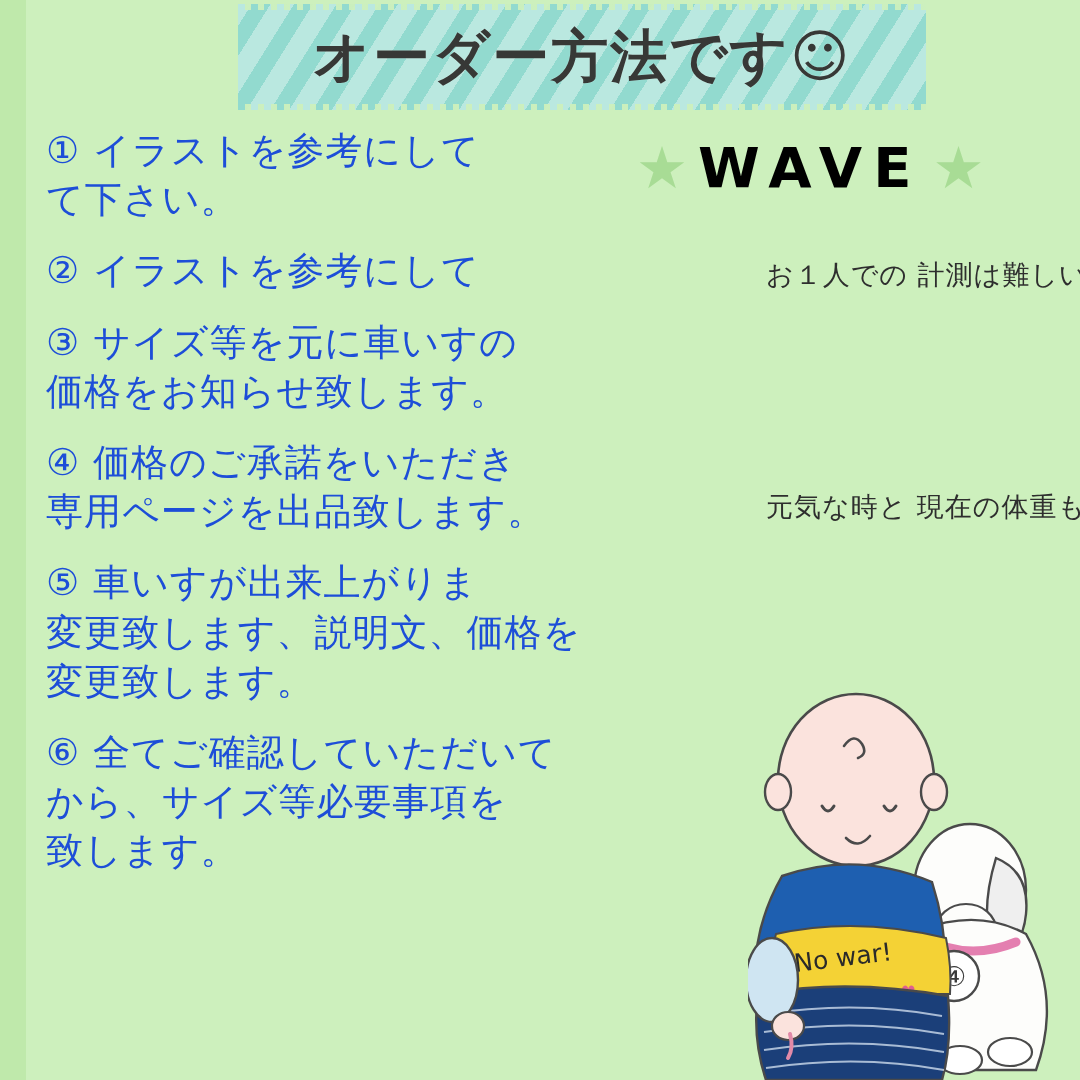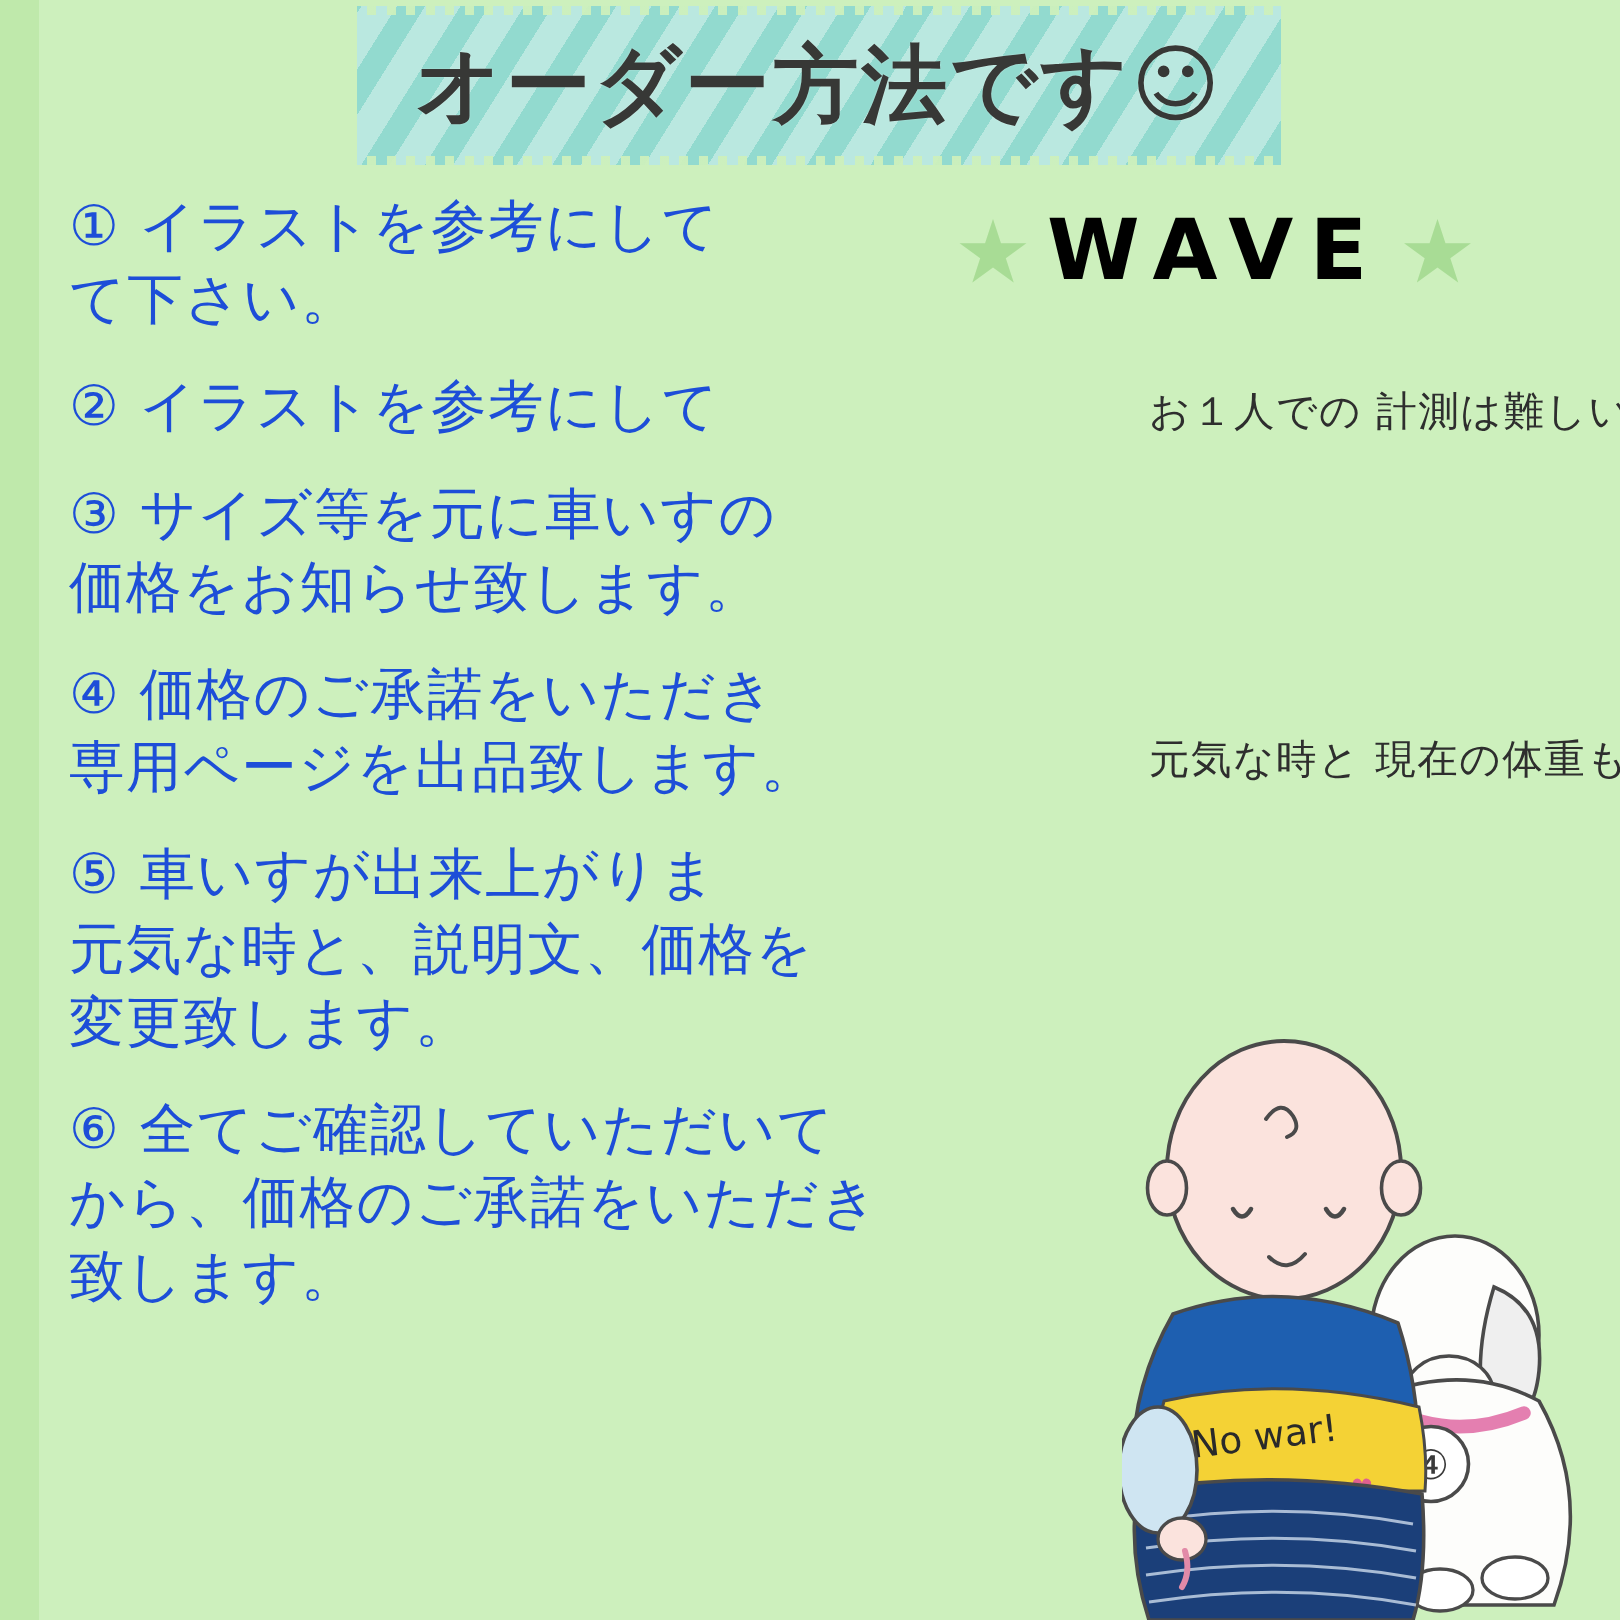--- a/index.html
+++ b/index.html
@@ -29,21 +29,21 @@
     width: 26px;
     height: 1080px;
     background: #bfe9ab;
   }
 
   
   .tape {
     position: absolute;
     left: 238px;
     top: 4px;
-    width: 616px;
+    width: 688px;
     height: 106px;
     background:
       repeating-linear-gradient(
         -58deg,
         #8fd9d1 0px, #8fd9d1 16px,
         #b9e8e2 16px, #b9e8e2 36px
       );
     opacity: 0.95;
     text-align: center;
   }
@@ -174,27 +174,27 @@
       <span class="ln">価格をお知らせ致します。</span>
     </div>
 
     <div class="step">
       <span class="ln">④  価格のご承諾をいただき</span>
       <span class="ln">専用ページを出品致します。</span>
     </div>
 
     <div class="step">
       <span class="ln">⑤  車いすが出来上がりま</span>
-      <span class="ln">元気な時と、説明文、価格を</span>
+      <span class="ln">変更致します、説明文、価格を</span>
       <span class="ln">変更致します。</span>
     </div>
 
     <div class="step">
       <span class="ln">⑥  全てご確認していただいて</span>
-      <span class="ln">から、価格のご承諾をいただき</span>
+      <span class="ln">から、サイズ等必要事項を</span>
       <span class="ln">致します。</span>
     </div>
 
   </div>
 
   <div class="note note-1">
     <span class="ln">お１人での</span>
     <span class="ln">計測は難しい</span>
     
     

